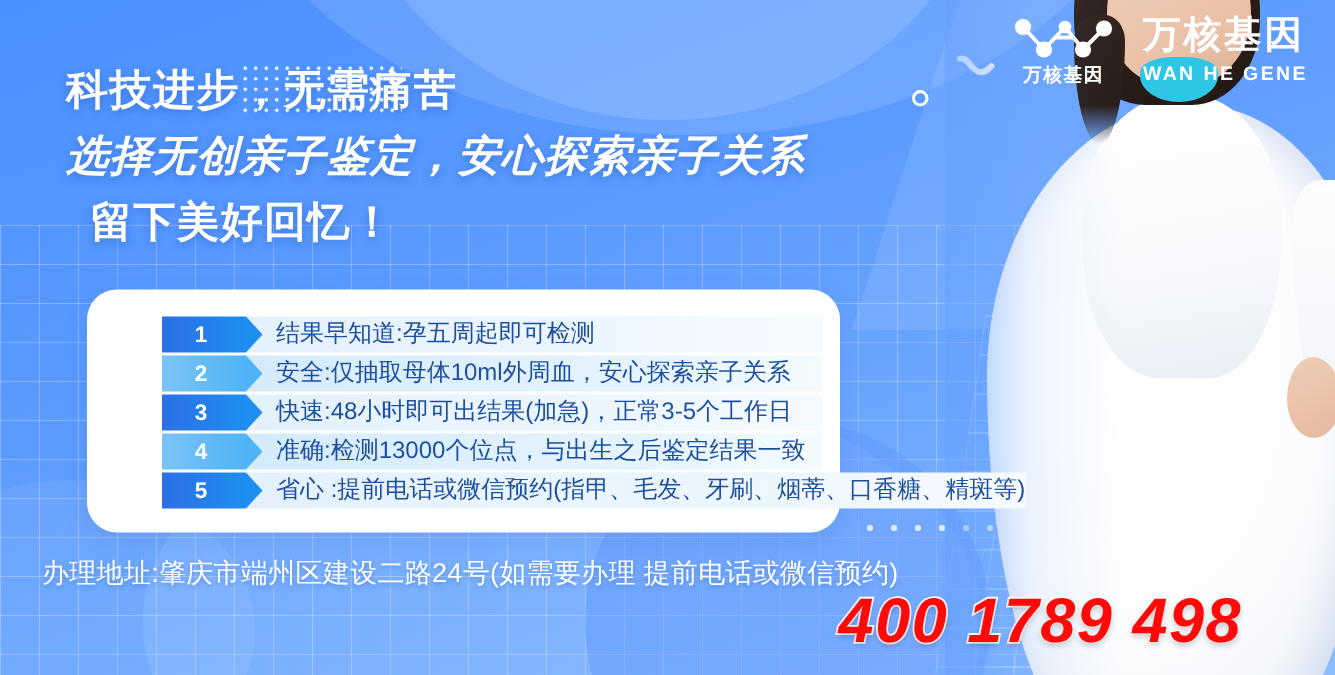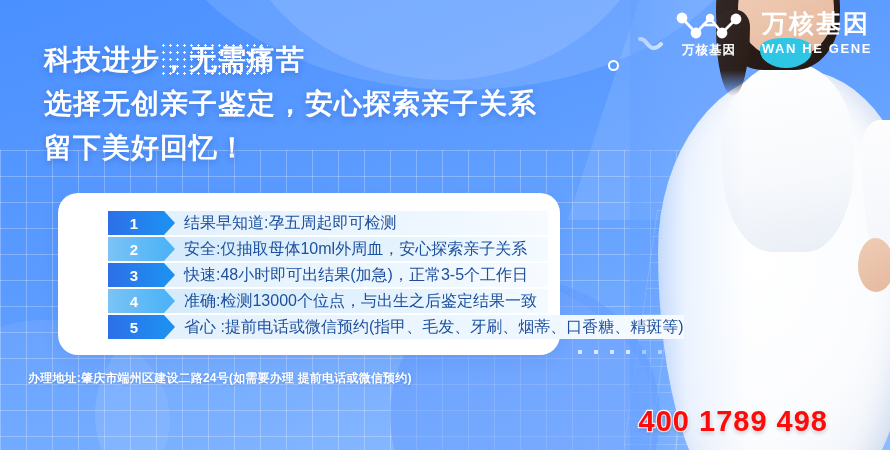--- a/index.html
+++ b/index.html
@@ -222,22 +222,22 @@
     z-index: 12;
   }
   .h-line {
     color: #ffffff;
     font-weight: 700;
     letter-spacing: 1px;
     text-shadow: 0 2px 6px rgba(26,76,170,0.40);
     white-space: nowrap;
   }
   .h-line-1 { font-size: 28px; line-height: 40px; position: relative; }
-  .h-line-2 { font-size: 28px; line-height: 40px; margin-top: 4px; }
-  .h-line-3 { font-size: 28px; line-height: 40px; margin-top: 4px; }
+  .h-line-2 { font-size: 28px; line-height: 40px; margin-top: 4px; font-style: italic; }
+  .h-line-3 { font-size: 28px; line-height: 40px; margin-top: 4px; margin-left: 16px; }
 
   .h-dots {
     position: absolute;
     left: 116px; top: 2px;
     width: 108px; height: 34px;
     background-image: radial-gradient(rgba(255,255,255,0.92) 1.1px, transparent 1.4px);
     background-size: 7px 7px;
     mix-blend-mode: screen;
     pointer-events: none;
   }
@@ -303,34 +303,34 @@
     overflow: visible;
   }
   .row-dark .feature-text { background: linear-gradient(90deg, #e3f1fd 0%, #eef7ff 70%, #f7fbff 100%); }
   .row-light .feature-text { background: linear-gradient(90deg, #d5ebfb 0%, #e6f4fe 70%, #f4fbff 100%); }
 
   
   .address {
     position: absolute;
     left: 28px; top: 370px;
     color: #ffffff;
-    font-size: 12px;
+    font-size: 18px;
     letter-spacing: 0.2px;
     z-index: 12;
     text-shadow: 0 1px 3px rgba(30,80,180,0.35);
     white-space: nowrap;
-    font-weight: bold;
   }
 
   
   .phone {
     position: absolute;
     right: 62px; bottom: 12px;
-    font-size: 29px;
-    font-weight: 700;
+    font-size: 42px;
+    font-weight: 700;
+    font-style: italic;
     color: #ff0a0a;
     letter-spacing: 1px;
     z-index: 15;
     -webkit-text-stroke: 2.4px #ffffff;
     paint-order: stroke fill;
     text-shadow: 0 2px 4px rgba(0,0,0,0.22);
     white-space: nowrap;
   }
 </style>
 </head>

